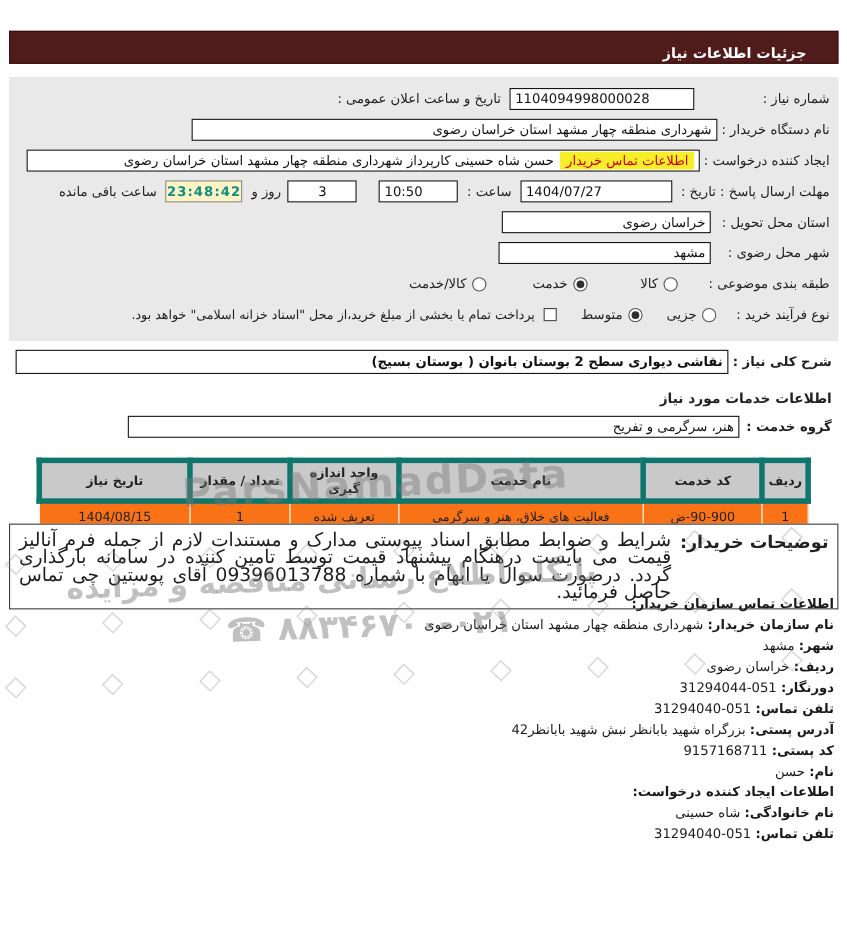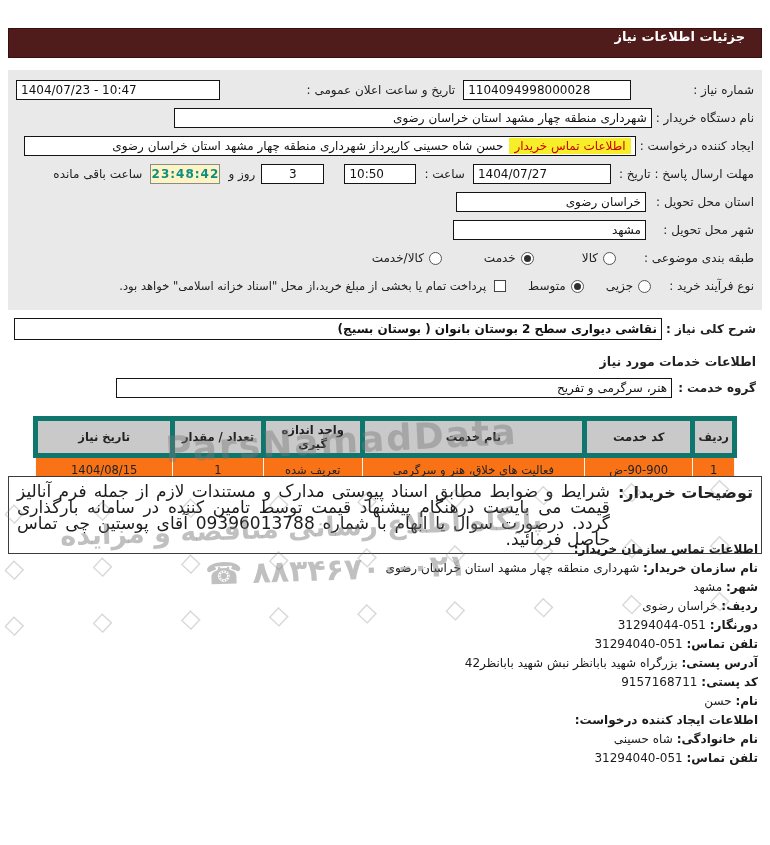--- a/index.html
+++ b/index.html
@@ -12,22 +12,22 @@
     overflow: hidden;
     color: #1c1c1c;
   }
   .page { position: relative; width: 770px; height: 845px; }
 
   
   .titlebar {
     position: absolute; top: 28px; right: 8px; left: 8px; height: 30px;
     background: var(--header-bg, #4f1b1b);
     border: 1px solid #38100f;
-    color: #fff; display: flex; align-items: flex-start;
-    padding: 0 16px; font-size: 13px; font-weight: bold;
+    color: #fff; display: flex; align-items: flex-end;
+    padding: 0 28px; font-size: 13px; font-weight: bold;
   }
 
   
   .formarea {
     position: absolute; top: 70px; right: 8px; left: 8px; height: 240px;
     background: var(--panel-bg, #e9e9e9);
     padding: 6px 8px; font-size: 12px;
   }
   .row { display: flex; align-items: center; height: 28px; }
   .lbl { color: #222; white-space: nowrap; }
@@ -147,21 +147,20 @@
   <div class="titlebar">
     <span>جزئیات اطلاعات نیاز</span>
   </div>
 
   <div class="formarea">
 
     <div class="row">
       <span class="lbl">شماره نیاز :</span>
       <div class="box ltr w168 mr62">1104094998000028</div>
       <span class="lbl mr8">تاریخ و ساعت اعلان عمومی :</span>
-      <div class="box ltr w204 mr22 mra">1404/07/23 - 10:47</div>
     </div>
 
     <div class="row">
       <span class="lbl">نام دستگاه خریدار :</span>
       <div class="box w478 mr4">شهرداری منطقه چهار مشهد استان خراسان رضوی</div>
     </div>
 
     <div class="row">
       <span class="lbl">ایجاد کننده درخواست :</span>
       <div class="box w612 mr4 creator-box">
@@ -180,21 +179,21 @@
       <div class="box ltr center w70 mr8 countdown">23:48:42</div>
       <span class="lbl mr8">ساعت باقی مانده</span>
     </div>
 
     <div class="row">
       <span class="lbl lblw102">استان محل تحویل :</span>
       <div class="box w190 mr6">خراسان رضوی</div>
     </div>
 
     <div class="row">
-      <span class="lbl lblw102">شهر محل تحویل :</span>
+      <span class="lbl lblw102">شهر محل رضوی :</span>
       <div class="box w193 mr6">مشهد</div>
     </div>
 
     <div class="row">
       <span class="lbl">طبقه بندی موضوعی :</span>
       <span class="opt mr28">
         <span class="radio"></span>
         <span class="lbl">کالا</span>
       </span>
       <span class="opt mr48">

